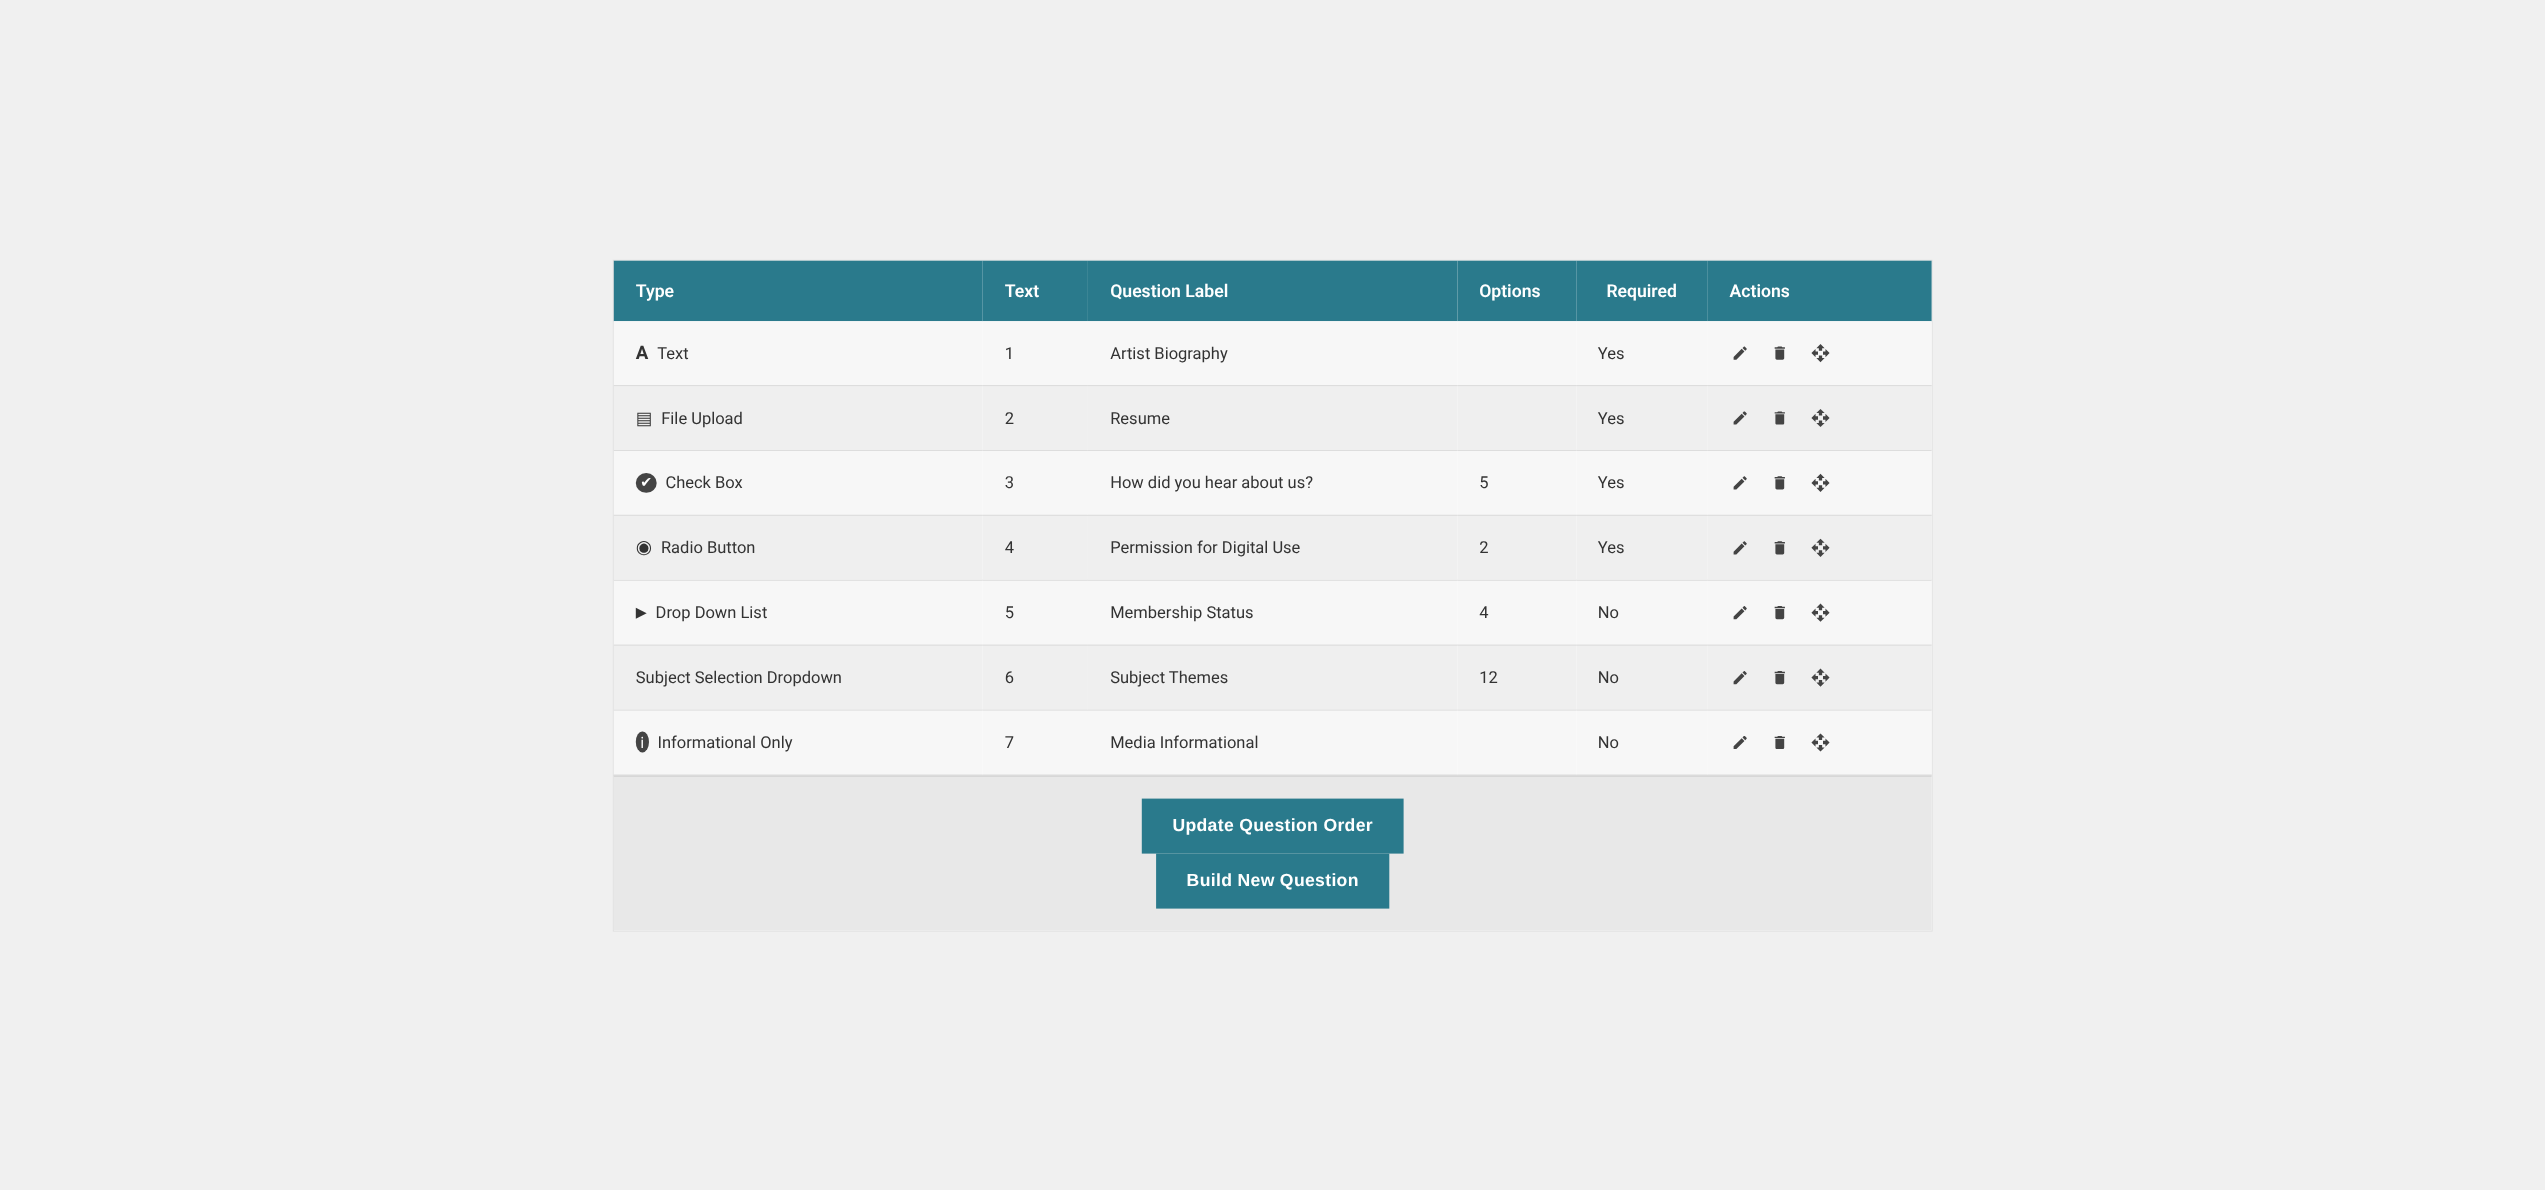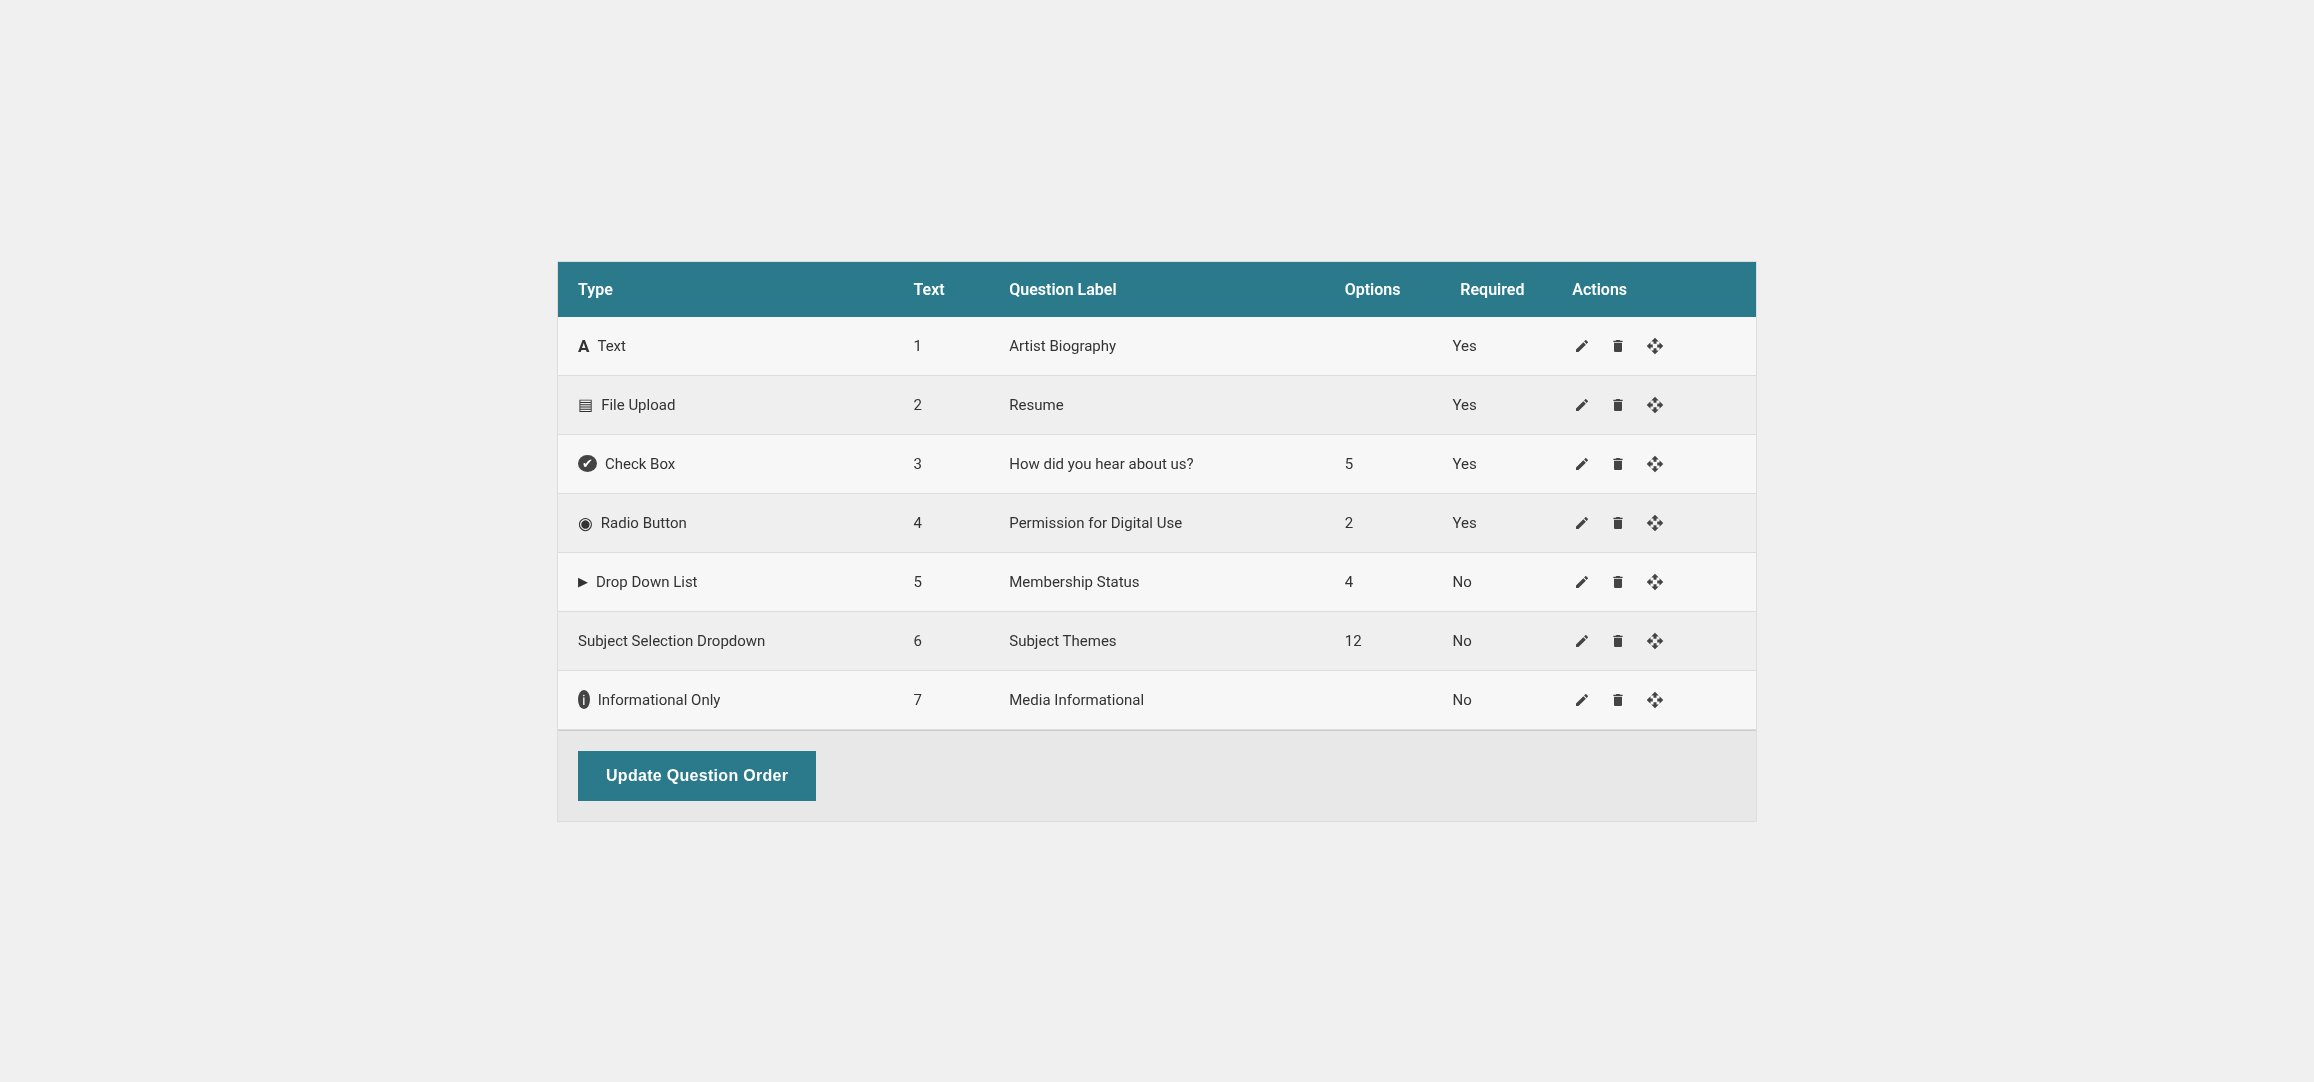--- a/index.html
+++ b/index.html
@@ -82,20 +82,21 @@
       align-items: center;
     }
 
     .footer-bar {
       display: flex;
       justify-content: space-between;
       align-items: center;
       padding: 20px;
       background: #e8e8e8;
       border-top: 1px solid #ccc;
+      flex-direction: column;
     }
 
     .footer-btn {
       background-color: #2a7a8c;
       color: #fff;
       border: none;
       padding: 16px 28px;
       font-size: 16px;
       font-weight: 600;
       cursor: pointer;
@@ -339,14 +340,15 @@
                 </svg>
               </button>
             </div>
           </td>
         </tr>
       </tbody>
   </table>
 
   <div class="footer-bar">
     <button class="footer-btn">Update Question Order</button>
+    <button class="footer-btn">Build New Question</button>
   </div>
 </div>
 
 </body></html>

